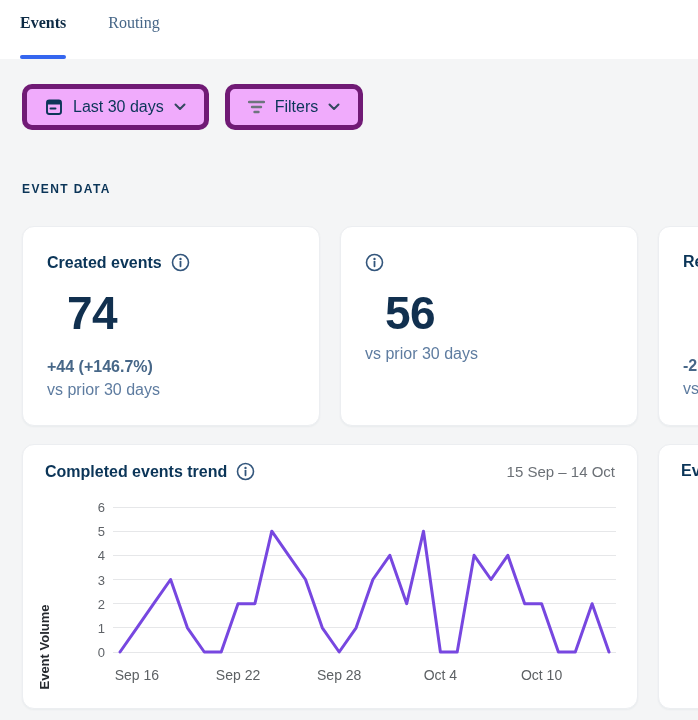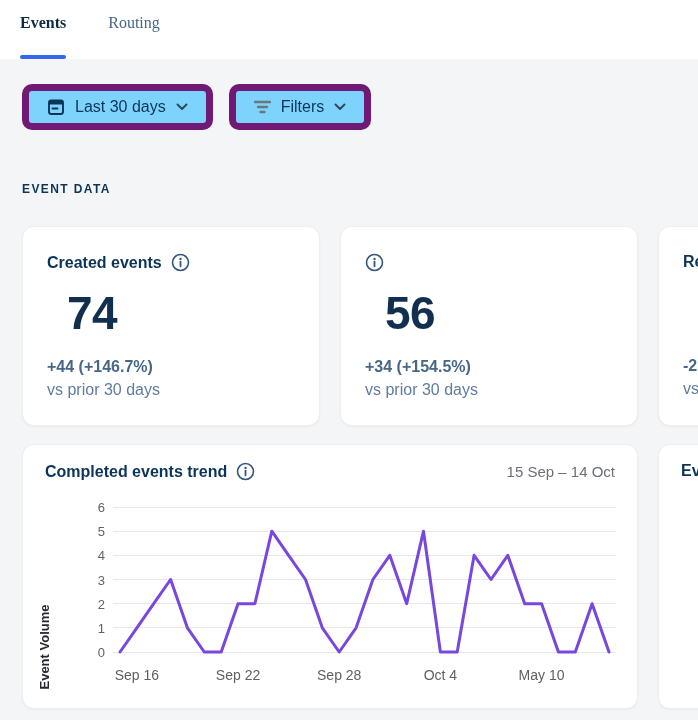--- a/index.html
+++ b/index.html
@@ -13,21 +13,21 @@
             padding:14px 0 0 20px; gap:42px;font-family:Liberation Serif, serif; }
   .tab { position:relative; font-size:16px; height:45px; cursor:pointer; }
   .tab .tab-label { font-weight:700; color:#0d2b45; }
   .tab.inactive .tab-label { font-weight:500; color:#476788; }
   .tab-indicator { position:absolute; left:0; right:0; bottom:0; height:4px;
                    background:#3566ef; border-radius:3px; }
   
   .main { background:#f4f5f6; height:661px; padding:25px 0 0 22px; overflow:hidden; }
   .toolbar { display:flex; gap:16px; }
   .btn { display:inline-flex; align-items:center; gap:10px; height:46px;
-         background:#7dd3fc; border:7px solid #701a75; border-radius:10px;
+         background:#f0abfc; border:5px solid #701a75; border-radius:10px;
          padding:0 18px; font-size:16px; font-weight:500; color:#0b3558;
          font-family:inherit; cursor:pointer; }
   .btn svg { flex:0 0 auto; }
   .section-label { margin-top:52px; font-size:12px; font-weight:700;
                    letter-spacing:1.4px; color:#0b3558; }
   
   .cards-row { display:flex; gap:20px; margin-top:30px; width:max-content; }
   .card { background:#fff; border:1px solid #eceef1; border-radius:12px;
           box-shadow:0 1px 2px rgba(11,53,88,0.05); }
   .stat-card { width:298px; height:200px; padding:26px 24px; }
@@ -124,21 +124,20 @@
       <div class="card-title-row">
         <button class="info-btn">
           <svg width="19" height="19" viewBox="0 0 19 19">
             <circle cx="9.5" cy="9.5" r="8" fill="none" stroke="currentColor" stroke-width="1.6"></circle>
             <circle cx="9.5" cy="5.9" r="1.2" fill="currentColor"></circle>
             <line x1="9.5" y1="8.6" x2="9.5" y2="13.3" stroke="currentColor" stroke-width="1.8" stroke-linecap="round"></line>
           </svg>
         </button>
       </div>
       <div class="stat-value">56</div>
-      <div class="stat-delta">+34 (+154.5%)</div>
       <div class="stat-comparison">vs prior 30 days</div>
     </div>
 
     <div class="card stat-card partial-stat">
       <div class="card-title-row">
         <span class="card-title">Re</span>
       </div>
       <div class="stat-value">4</div>
       <div class="stat-delta">-2</div>
       <div class="stat-comparison">vs</div>
@@ -178,21 +177,21 @@
             <div class="ytick" style="top: 120.833px;">1</div>
             <div class="ytick" style="top: 96.6667px;">2</div>
             <div class="ytick" style="top: 72.5px;">3</div>
             <div class="ytick" style="top: 48.3333px;">4</div>
             <div class="ytick" style="top: 24.1667px;">5</div>
             <div class="ytick" style="top: 0px;">6</div>
             <div class="xtick" style="left: 23.8621px;">Sep 16</div>
             <div class="xtick" style="left: 125.034px;">Sep 22</div>
             <div class="xtick" style="left: 226.207px;">Sep 28</div>
             <div class="xtick" style="left: 327.379px;">Oct 4</div>
-            <div class="xtick" style="left: 428.552px;">May 10</div>
+            <div class="xtick" style="left: 428.552px;">Oct 10</div>
           </div>
       </div>
     </div>
 
     <div class="card partial-chart">
       <div class="card-title-row">
         <span class="card-title">Ev</span>
       </div>
       <div class="mini-tick" style="top:62px; left:18px;">30</div>
       <div class="mini-tick" style="top:108px; left:18px;">45</div>

